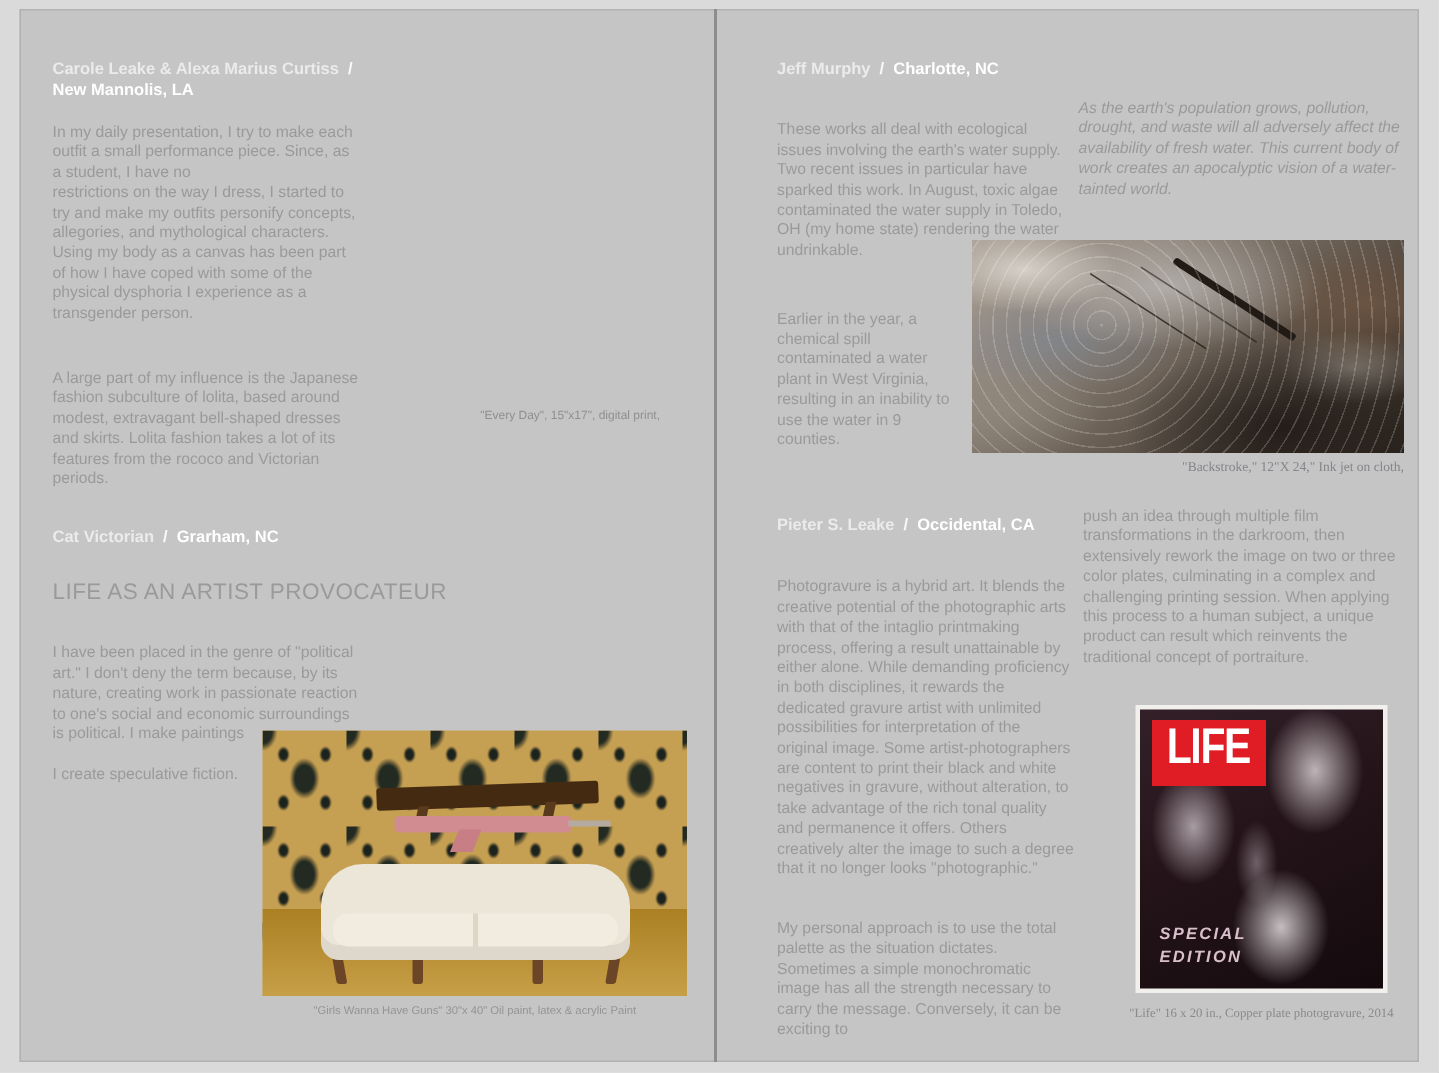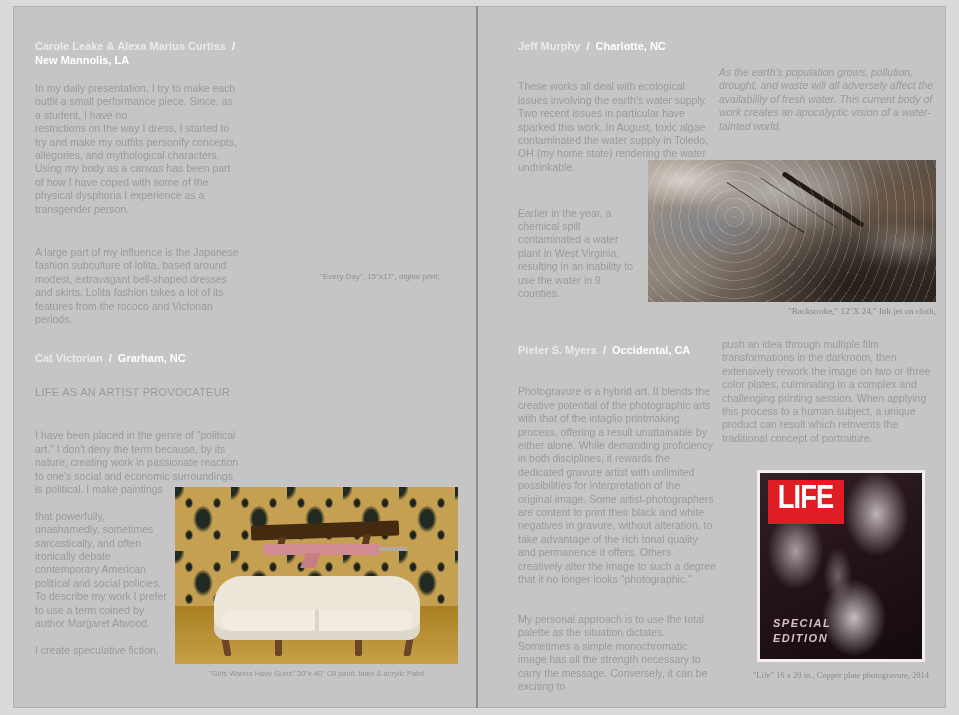--- a/index.html
+++ b/index.html
@@ -7,21 +7,21 @@
     font-family:"Liberation Sans",sans-serif;overflow:hidden;}
   .sheet{position:absolute;left:13px;top:6px;width:933px;height:702px;
     background:#c6c5c5;border:1px solid #b2b1b1;box-sizing:border-box;}
   .gutter{position:absolute;left:476px;top:6px;width:2px;height:702px;background:#8e8d8d;}
   .heading{position:absolute;font-size:11px;font-weight:bold;line-height:13.5px;color:#fff;}
   .heading .name{color:#ebebeb;}
   .heading .sep{color:#fafafa;padding:0 3px;}
   .heading .loc{color:#ffffff;}
   .body-text{position:absolute;font-size:10.5px;line-height:13.4px;color:#9b9a9b;white-space:pre-line;}
   .seg{display:block;white-space:pre-line;}
-  .subtitle{position:absolute;font-size:11px;color:#9b9a9b;letter-spacing:.3px;}
+  .subtitle{position:absolute;font-size:15px;color:#9b9a9b;letter-spacing:.3px;}
   .caption-sans{position:absolute;font-size:8px;color:#8f8f8f;}
   .caption-serif{position:absolute;font-size:9px;color:#85858a;font-family:"Liberation Serif",serif;}
 
   
   .everyday{position:absolute;left:234px;top:38px;width:206px;height:230px;background:#483f45;
     box-shadow:inset 0 0 0 1px #3c343a;}
   .ed-grid{position:absolute;left:20px;top:14px;width:166px;height:184px;display:grid;
     grid-template-columns:repeat(3,52px);grid-template-rows:repeat(2,86px);gap:12px 5px;}
   .ed-cell{position:relative;overflow:hidden;background:linear-gradient(180deg,#85796c,#5f554b 50%,#332c27);}
   .ed-cell::before{content:"";position:absolute;left:50%;top:11%;width:13px;height:11px;margin-left:-6px;
@@ -146,21 +146,20 @@
 
   <h2 class="heading" id="a2-head" style="margin:0;">
     <span class="name">Cat Victorian</span>
     <span class="sep">/</span>
     <span class="loc">Grarham, NC</span>
   </h2>
   <div class="subtitle" id="a2-sub">LIFE AS AN ARTIST PROVOCATEUR</div>
 
   <div class="body-text" id="a2-col">
     <span class="seg wide">I have been placed in the genre of "political art." I don't deny the term because, by its nature, creating work in passionate reaction to one's social and economic surroundings is political. I make paintings</span>
-    <span class="seg narrow">that powerfully, unashamedly, sometimes sarcastically, and often ironically debate contemporary American political and social policies. To describe my work I prefer to use a term coined by author Margaret Atwood.</span>
     <span class="seg final">I create speculative fiction.</span>
   </div>
 
   <figure class="sofa-art" style="margin:0;">
     <div class="sofa-floor"></div>
     <div class="sofa-shelf"></div>
     <div class="sofa-gun"></div>
     <div class="sofa-leg leg1"></div>
     <div class="sofa-leg leg2"></div>
     <div class="sofa-leg leg3"></div>
@@ -178,21 +177,21 @@
   <div class="body-text" id="a3-col1">
     <span class="seg wide">These works all deal with ecological issues involving the earth's water supply. Two recent issues in particular have sparked this work. In August, toxic algae contaminated the water supply in Toledo, OH (my home state) rendering the water undrinkable.</span>
     <span class="seg narrow">Earlier in the year, a chemical spill contaminated a water plant in West Virginia, resulting in an inability to use the water in 9 counties.</span>
   </div>
   <p class="body-text" id="a3-col2" style="margin:0;">As the earth's population grows, pollution, drought, and waste will all adversely affect the availability of fresh water. This current body of work creates an apocalyptic vision of a water-tainted world.</p>
 
   <figure class="backstroke" style="margin:0;"></figure>
   <div class="caption-serif" id="caption3">"Backstroke," 12"X 24," Ink jet on cloth,</div>
 
   <h2 class="heading" id="a4-head" style="margin:0;">
-    <span class="name">Pieter S. Myers</span>
+    <span class="name">Pieter S. Leake</span>
     <span class="sep">/</span>
     <span class="loc">Occidental, CA</span>
   </h2>
 
   <div class="body-text" id="a4-col1">
     <span class="seg p1">Photogravure is a hybrid art.  It blends the creative potential of the photographic arts with that of the intaglio printmaking process, offering a result unattainable by either alone.  While demanding proficiency in both disciplines, it rewards the dedicated gravure artist with unlimited possibilities for interpretation of the original image.  Some artist-photographers are content to print their black and white negatives in gravure, without alteration, to take advantage of the rich tonal quality and permanence it offers. Others creatively alter the image to such a degree that it no longer looks "photographic."</span>
     <span class="seg p2">My personal approach is to use the total palette as the situation dictates.  Sometimes a simple monochromatic image has all the strength necessary to carry the message.  Conversely, it can be exciting to</span>
   </div>
   <p class="body-text" id="a4-col2" style="margin:0;">push an idea through multiple film transformations in the darkroom, then extensively rework the image on two or three color plates, culminating in a complex and challenging printing session.  When applying this process to a human subject, a unique product can result which reinvents the traditional concept of portraiture.</p>
 

